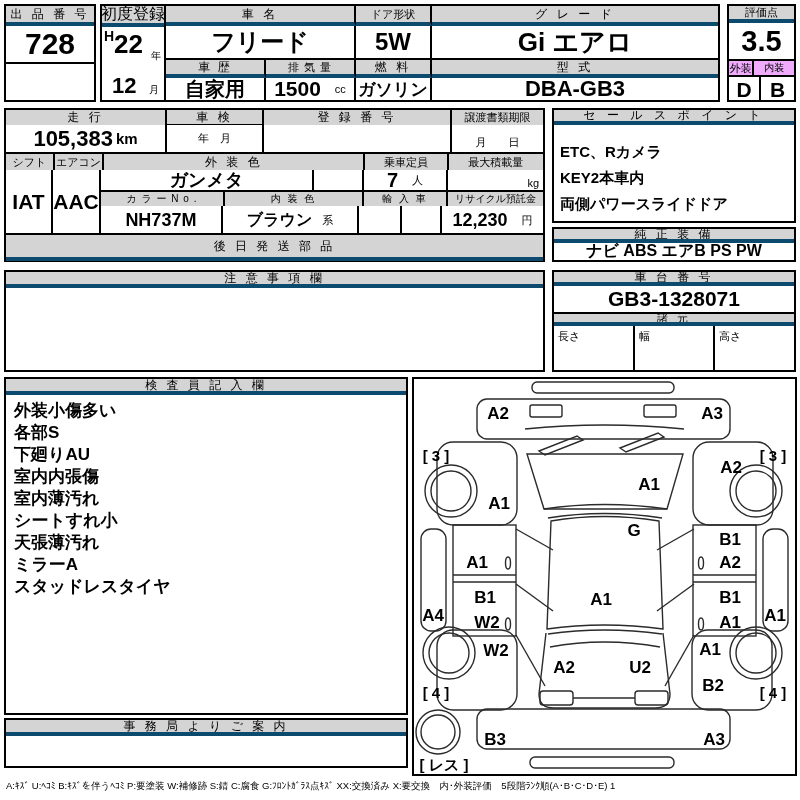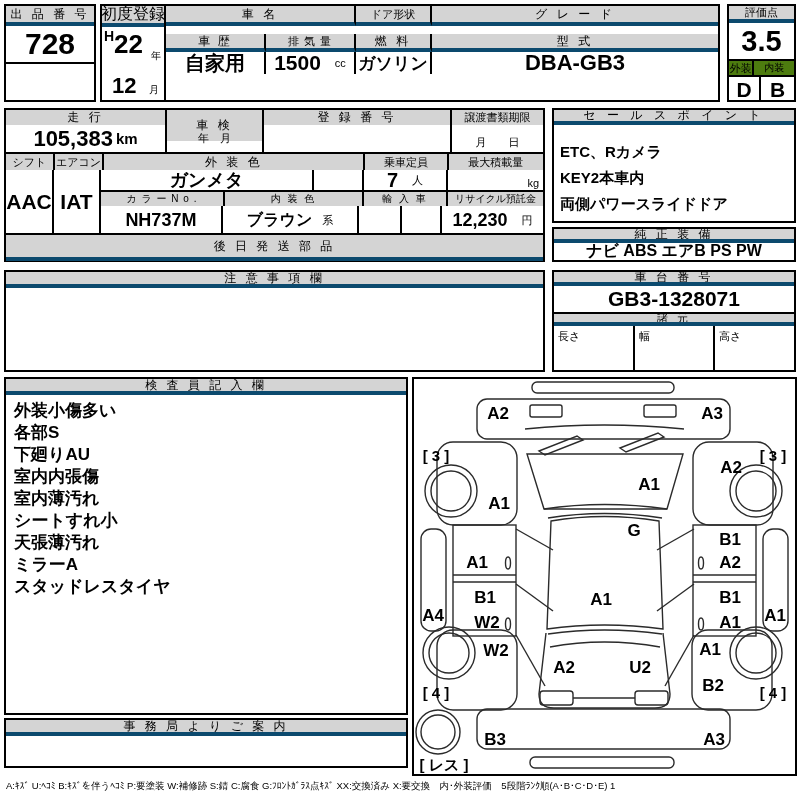--- a/index.html
+++ b/index.html
@@ -5,21 +5,21 @@
   html,body{margin:0;padding:0;background:#fff;}
   #sheet{position:relative;width:800px;height:800px;background:#fff;
          font-family:"Liberation Sans","DejaVu Sans",sans-serif;color:#000;overflow:hidden;}
   .box{position:absolute;border:2px solid #000;background:#fff;box-sizing:border-box;}
   .hdr{background:#d4d4d4;border-bottom:4px solid #0c4a6e;display:flex;align-items:center;justify-content:center;
        font-size:12px;letter-spacing:3px;white-space:nowrap;overflow:hidden;box-sizing:border-box;}
   .row{display:flex;box-sizing:border-box;}
   .cell{box-sizing:border-box;overflow:hidden;}
   .br{border-right:2px solid #000;}
   .bb{border-bottom:2px solid #000;}
-  .grey{background:#4d7c0f;}
+  .grey{background:#f0abfc;}
   .ctr{display:flex;align-items:center;justify-content:center;}
   .big{font-weight:bold;}
   .unit{font-size:11px;font-weight:normal;margin-left:14px;}
   .mark{position:absolute;transform:translate(-50%,-50%);font-weight:bold;font-size:17px;white-space:nowrap;line-height:1;}
   .mark.sm{font-size:15px;}
   svg{position:absolute;left:0;top:0;}
   svg *{stroke:#2b2b2b;fill:none;stroke-width:1.4;}
 </style>
 </head>
 <body>
@@ -39,24 +39,29 @@
       <div style="position:relative;height:74px">
         <span style="position:absolute;left:2px;top:1px;font-weight:bold;font-size:14px">H</span>
         <span style="position:absolute;left:12px;top:2px;font-weight:bold;font-size:26px">22</span>
         <span style="position:absolute;right:3px;top:22px;font-size:10px">年</span>
         <span style="position:absolute;left:10px;bottom:2px;font-weight:bold;font-size:22px">12</span>
         <span style="position:absolute;right:5px;bottom:4px;font-size:10px">月</span>
       </div>
     </div>
 
     <div style="position:absolute;left:64px;top:0;width:552px;height:94px">
-      <div class="row" style="height:28px">
+      <div class="row" style="height:20px">
         <div class="hdr cell br" style="width:190px;height:20px">車 名</div>
         <div class="hdr cell br" style="width:76px;height:20px;letter-spacing:0;font-size:11px">ドア形状</div>
         <div class="hdr cell" style="width:286px;height:20px">グ レ ー ド</div>
+      </div>
+      <div class="row bb" style="height:34px">
+        <div class="cell br ctr big" style="width:190px;font-size:24px">フリード</div>
+        <div class="cell br ctr big" style="width:76px;font-size:24px">5W</div>
+        <div class="cell ctr big" style="width:286px;font-size:26px">Gi エアロ</div>
       </div>
       <div class="row" style="height:18px">
         <div class="hdr cell br" style="width:100px;height:18px;letter-spacing:2px">車 歴</div>
         <div class="hdr cell br" style="width:90px;height:18px;letter-spacing:1px;font-size:11px">排 気 量</div>
         <div class="hdr cell br" style="width:76px;height:18px">燃 料</div>
         <div class="hdr cell" style="width:286px;height:18px">型 式</div>
       </div>
       <div class="row" style="height:22px">
         <div class="cell br ctr big" style="width:100px;font-size:20px">自家用</div>
         <div class="cell br ctr" style="width:90px">
@@ -78,43 +83,43 @@
     </div>
     <div class="row" style="height:25px">
       <div class="cell br ctr big" style="width:32px;font-size:21px">D</div>
       <div class="cell ctr big" style="width:33px;font-size:21px">B</div>
     </div>
   </div>
 
   <div class="box" style="left:4px;top:108px;width:541px;height:154px">
     <div class="row grey bb" style="height:15px">
       <div class="hdr cell br" style="width:161px;height:15px;border-bottom:none">走 行</div>
-      <div class="hdr cell br" style="width:97px;height:31px;border-bottom:none">車 検</div>
+      <div class="hdr cell br" style="width:97px;height:14px;border-bottom:none">車 検</div>
       <div class="hdr cell br" style="width:188px;height:15px;border-bottom:none">登 録 番 号</div>
       <div class="hdr cell" style="width:91px;height:15px;border-bottom:none;letter-spacing:0;font-size:11px">譲渡書類期限</div>
     </div>
     <div class="row bb" style="height:29px">
       <div class="cell br ctr" style="width:161px">
           <span class="big" style="font-size:22px">105,383</span>
           <span class="big" style="font-size:15px;margin-left:3px">km</span>
         </div>
       <div class="cell br ctr" style="width:97px;font-size:11px">年　月</div>
       <div class="cell br" style="width:188px"></div>
       <div class="cell" style="width:91px;font-size:11px;display:flex;align-items:flex-end;justify-content:center;padding-bottom:2px">月　　日</div>
     </div>
     <div class="row grey bb" style="height:16px">
       <div class="hdr cell br" style="width:49px;height:16px;letter-spacing:0;font-size:11px;border-bottom:none">シフト</div>
       <div class="hdr cell br" style="width:50px;height:16px;letter-spacing:0;font-size:11px;border-bottom:none">エアコン</div>
       <div class="hdr cell br" style="width:263px;height:16px;border-bottom:none">外 装 色</div>
       <div class="hdr cell br" style="width:84px;height:16px;letter-spacing:0;font-size:11px;border-bottom:none">乗車定員</div>
       <div class="hdr cell" style="width:95px;height:16px;letter-spacing:0;font-size:11px;border-bottom:none">最大積載量</div>
     </div>
     <div class="row bb" style="height:65px">
+      <div class="cell br ctr big" style="width:49px;font-size:21px">IAT</div>
       <div class="cell br ctr big" style="width:50px;font-size:21px">AAC</div>
-      <div class="cell br ctr big" style="width:49px;font-size:21px">IAT</div>
       <div style="width:442px">
         <div class="row bb" style="height:22px">
           <div class="cell br ctr big" style="width:213px;font-size:18px">ガンメタ</div>
           <div class="cell br" style="width:50px"></div>
           <div class="cell br ctr" style="width:84px">
               <span class="big" style="font-size:20px">7</span>
               <span class="unit">人</span>
             </div>
           <div class="cell" style="width:95px;display:flex;align-items:flex-end;justify-content:flex-end;font-size:11px;padding:0 4px 1px 0">kg</div>
         </div>

